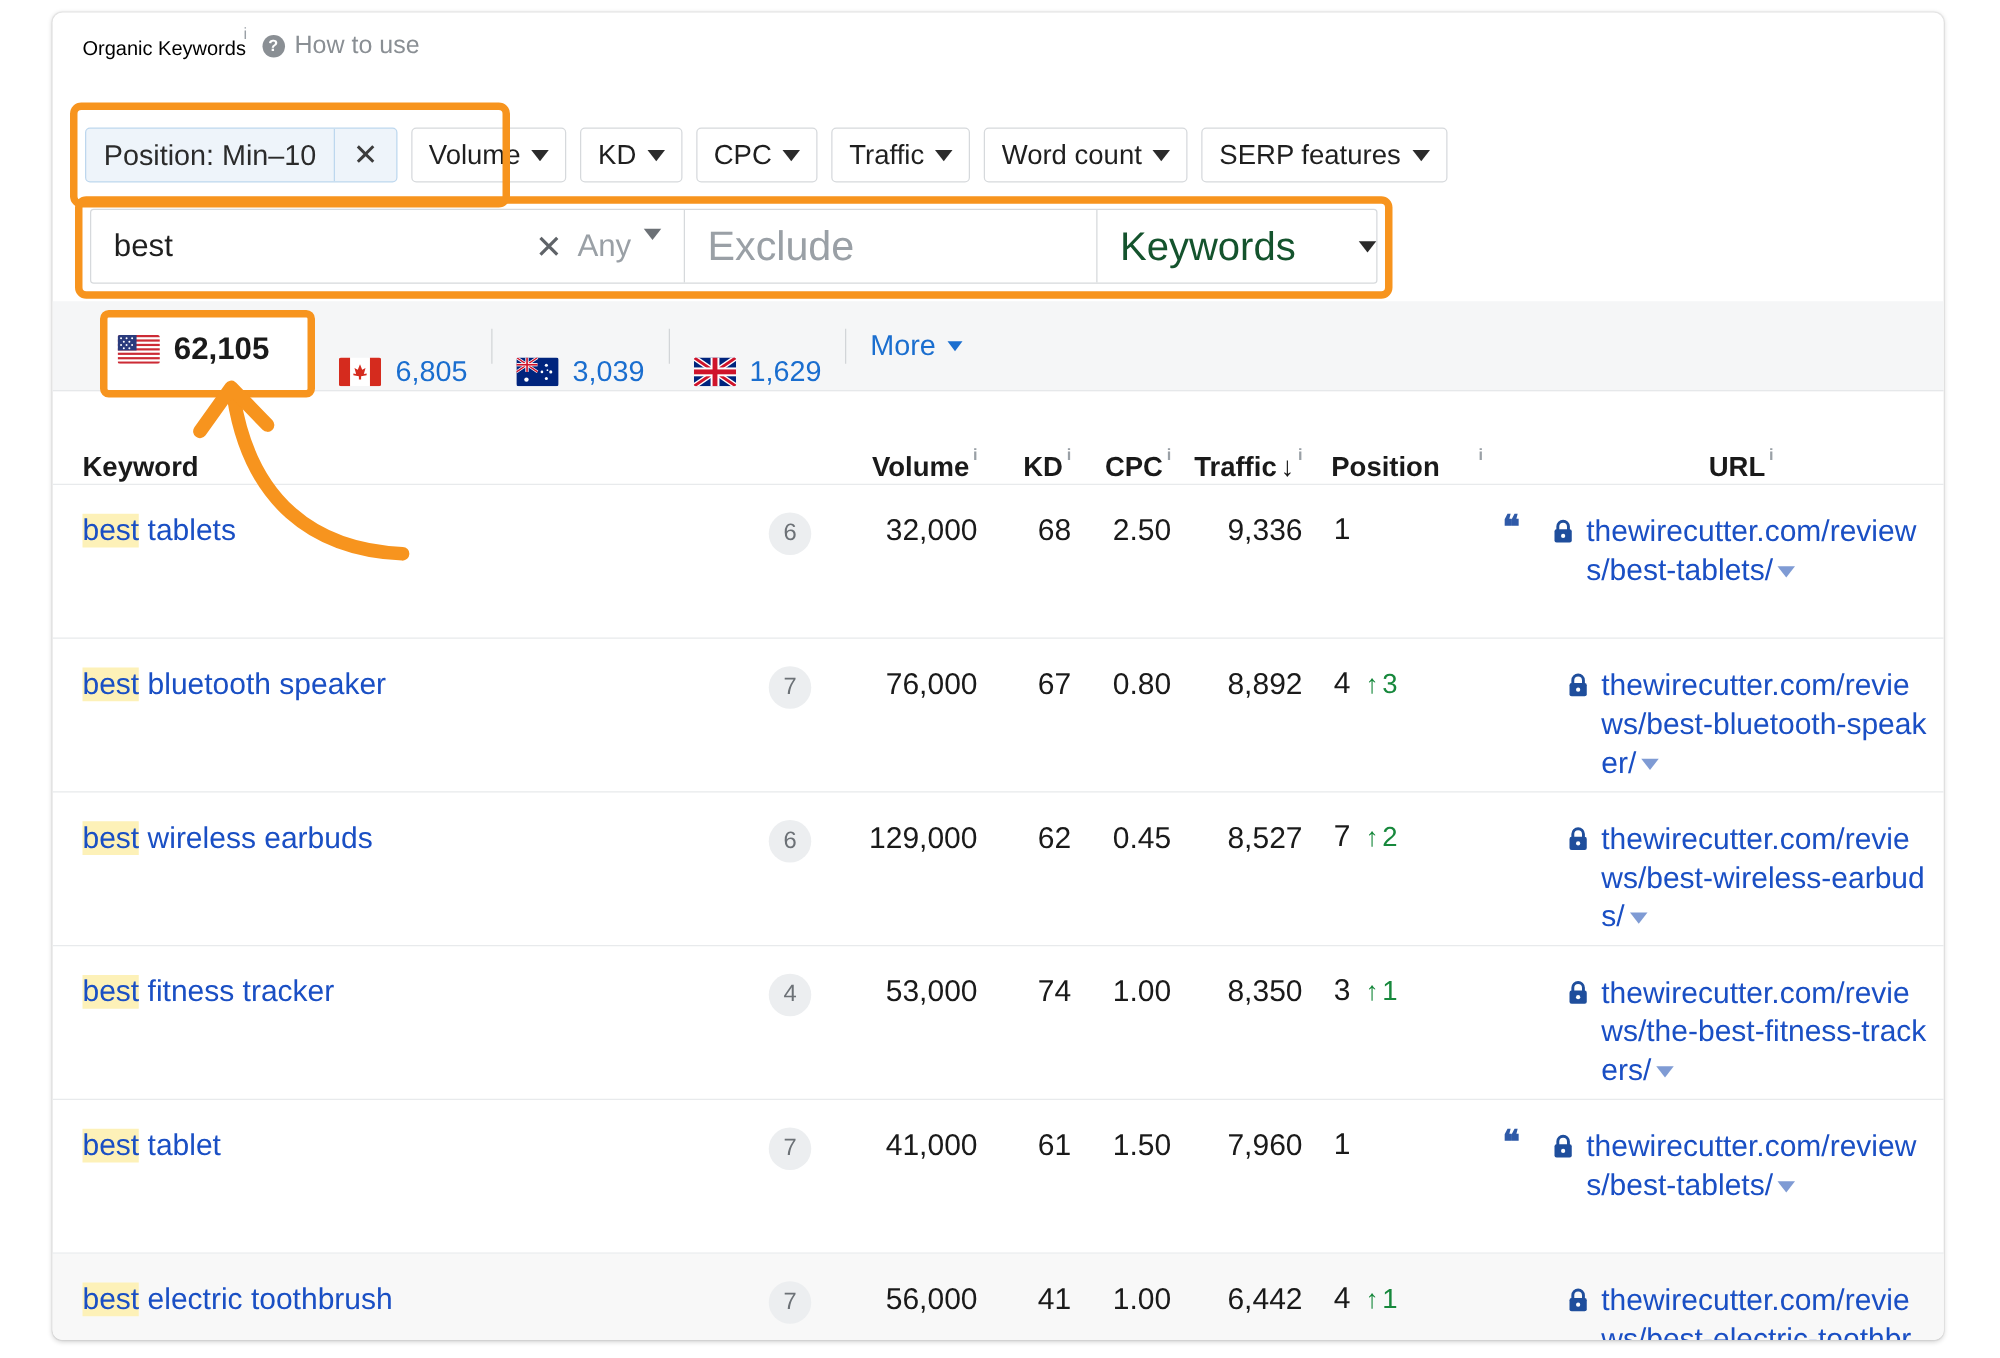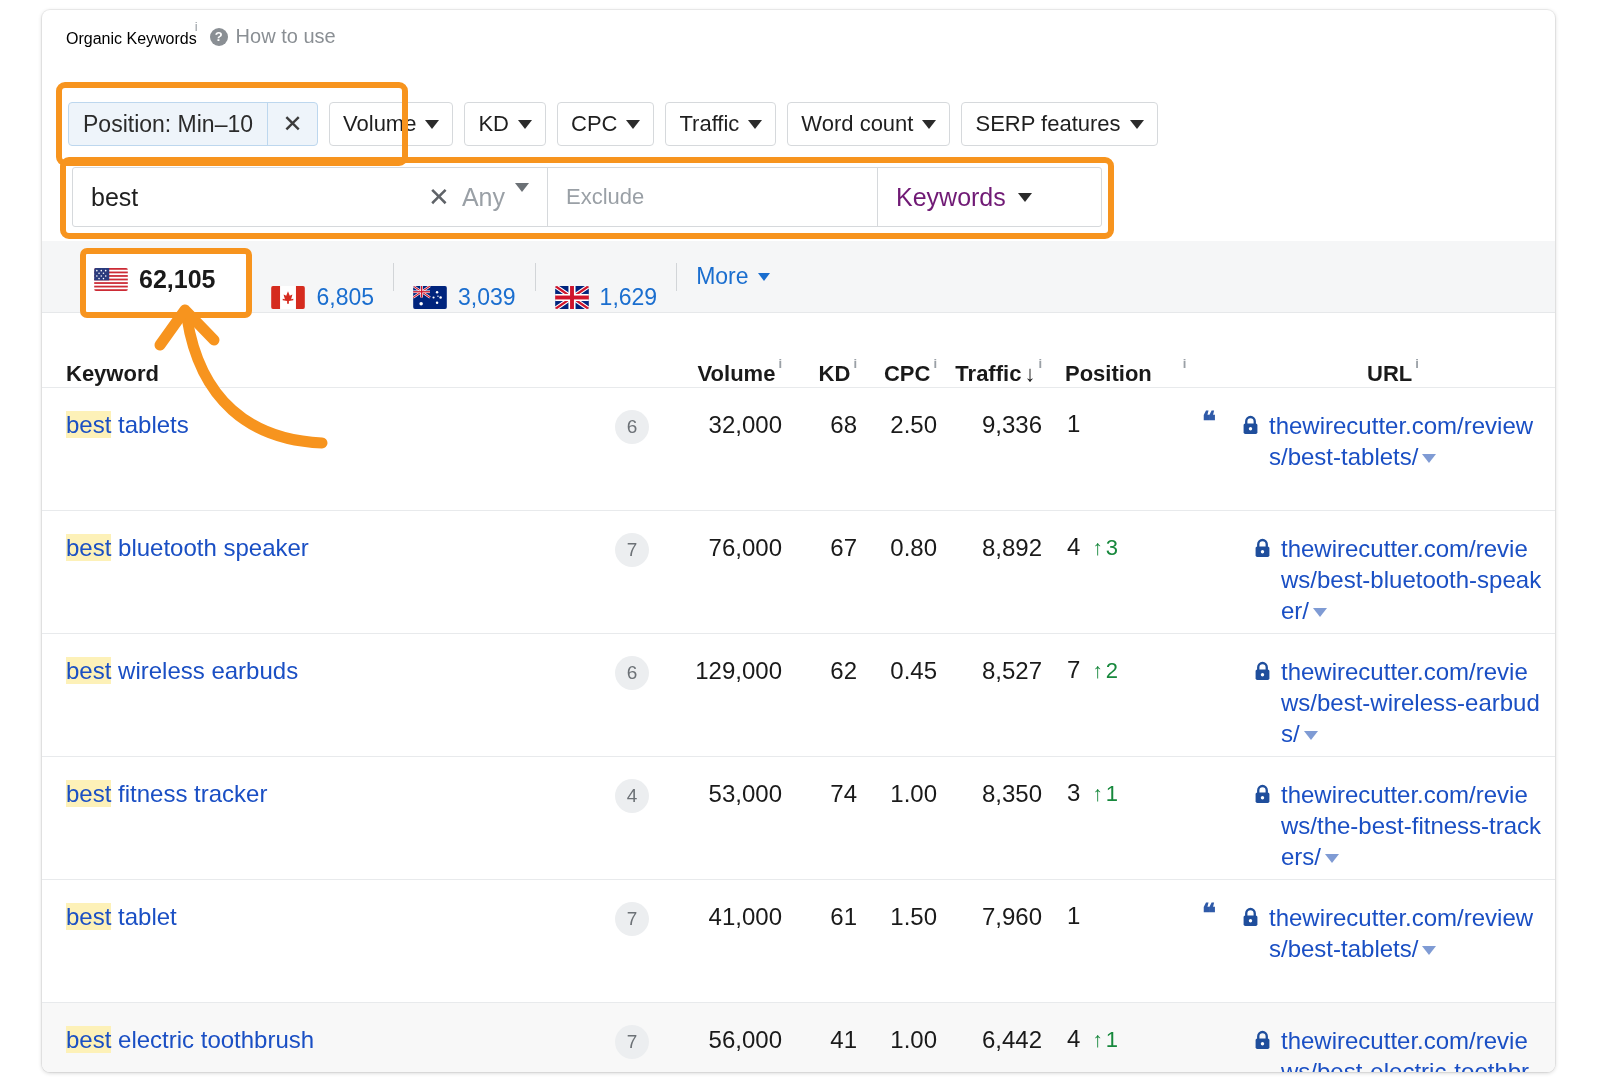--- a/index.html
+++ b/index.html
@@ -116,26 +116,26 @@
     font-size: 25px; color: #9aa0a6;
     padding-right: 6px;
   }
   #any-select .caret { border-top-color: #6c7176; }
   #exclude-cell {
     flex: 0 0 330px;
     display: flex; align-items: center;
     padding-left: 18px;
     border-right: 1px solid #d6d9dc;
   }
-  #exclude-placeholder { font-size: 22px; color: #9aa0a6; }
+  #exclude-placeholder { font-size: 33px; color: #9aa0a6; }
   #kw-select {
     flex: 1;
     display: flex; align-items: center; gap: 12px;
     padding-left: 18px;
-    font-size: 25px; color: #701a75;
+    font-size: 32px; color: #14532d; justify-content: space-between;
   }
 
   
   #country-bar {
     position: absolute;
     left: 0; top: 231px;
     width: 100%; height: 72px;
     background: #f5f6f7;
     border-bottom: 1px solid #e6e8ea;
     display: flex; align-items: center;

